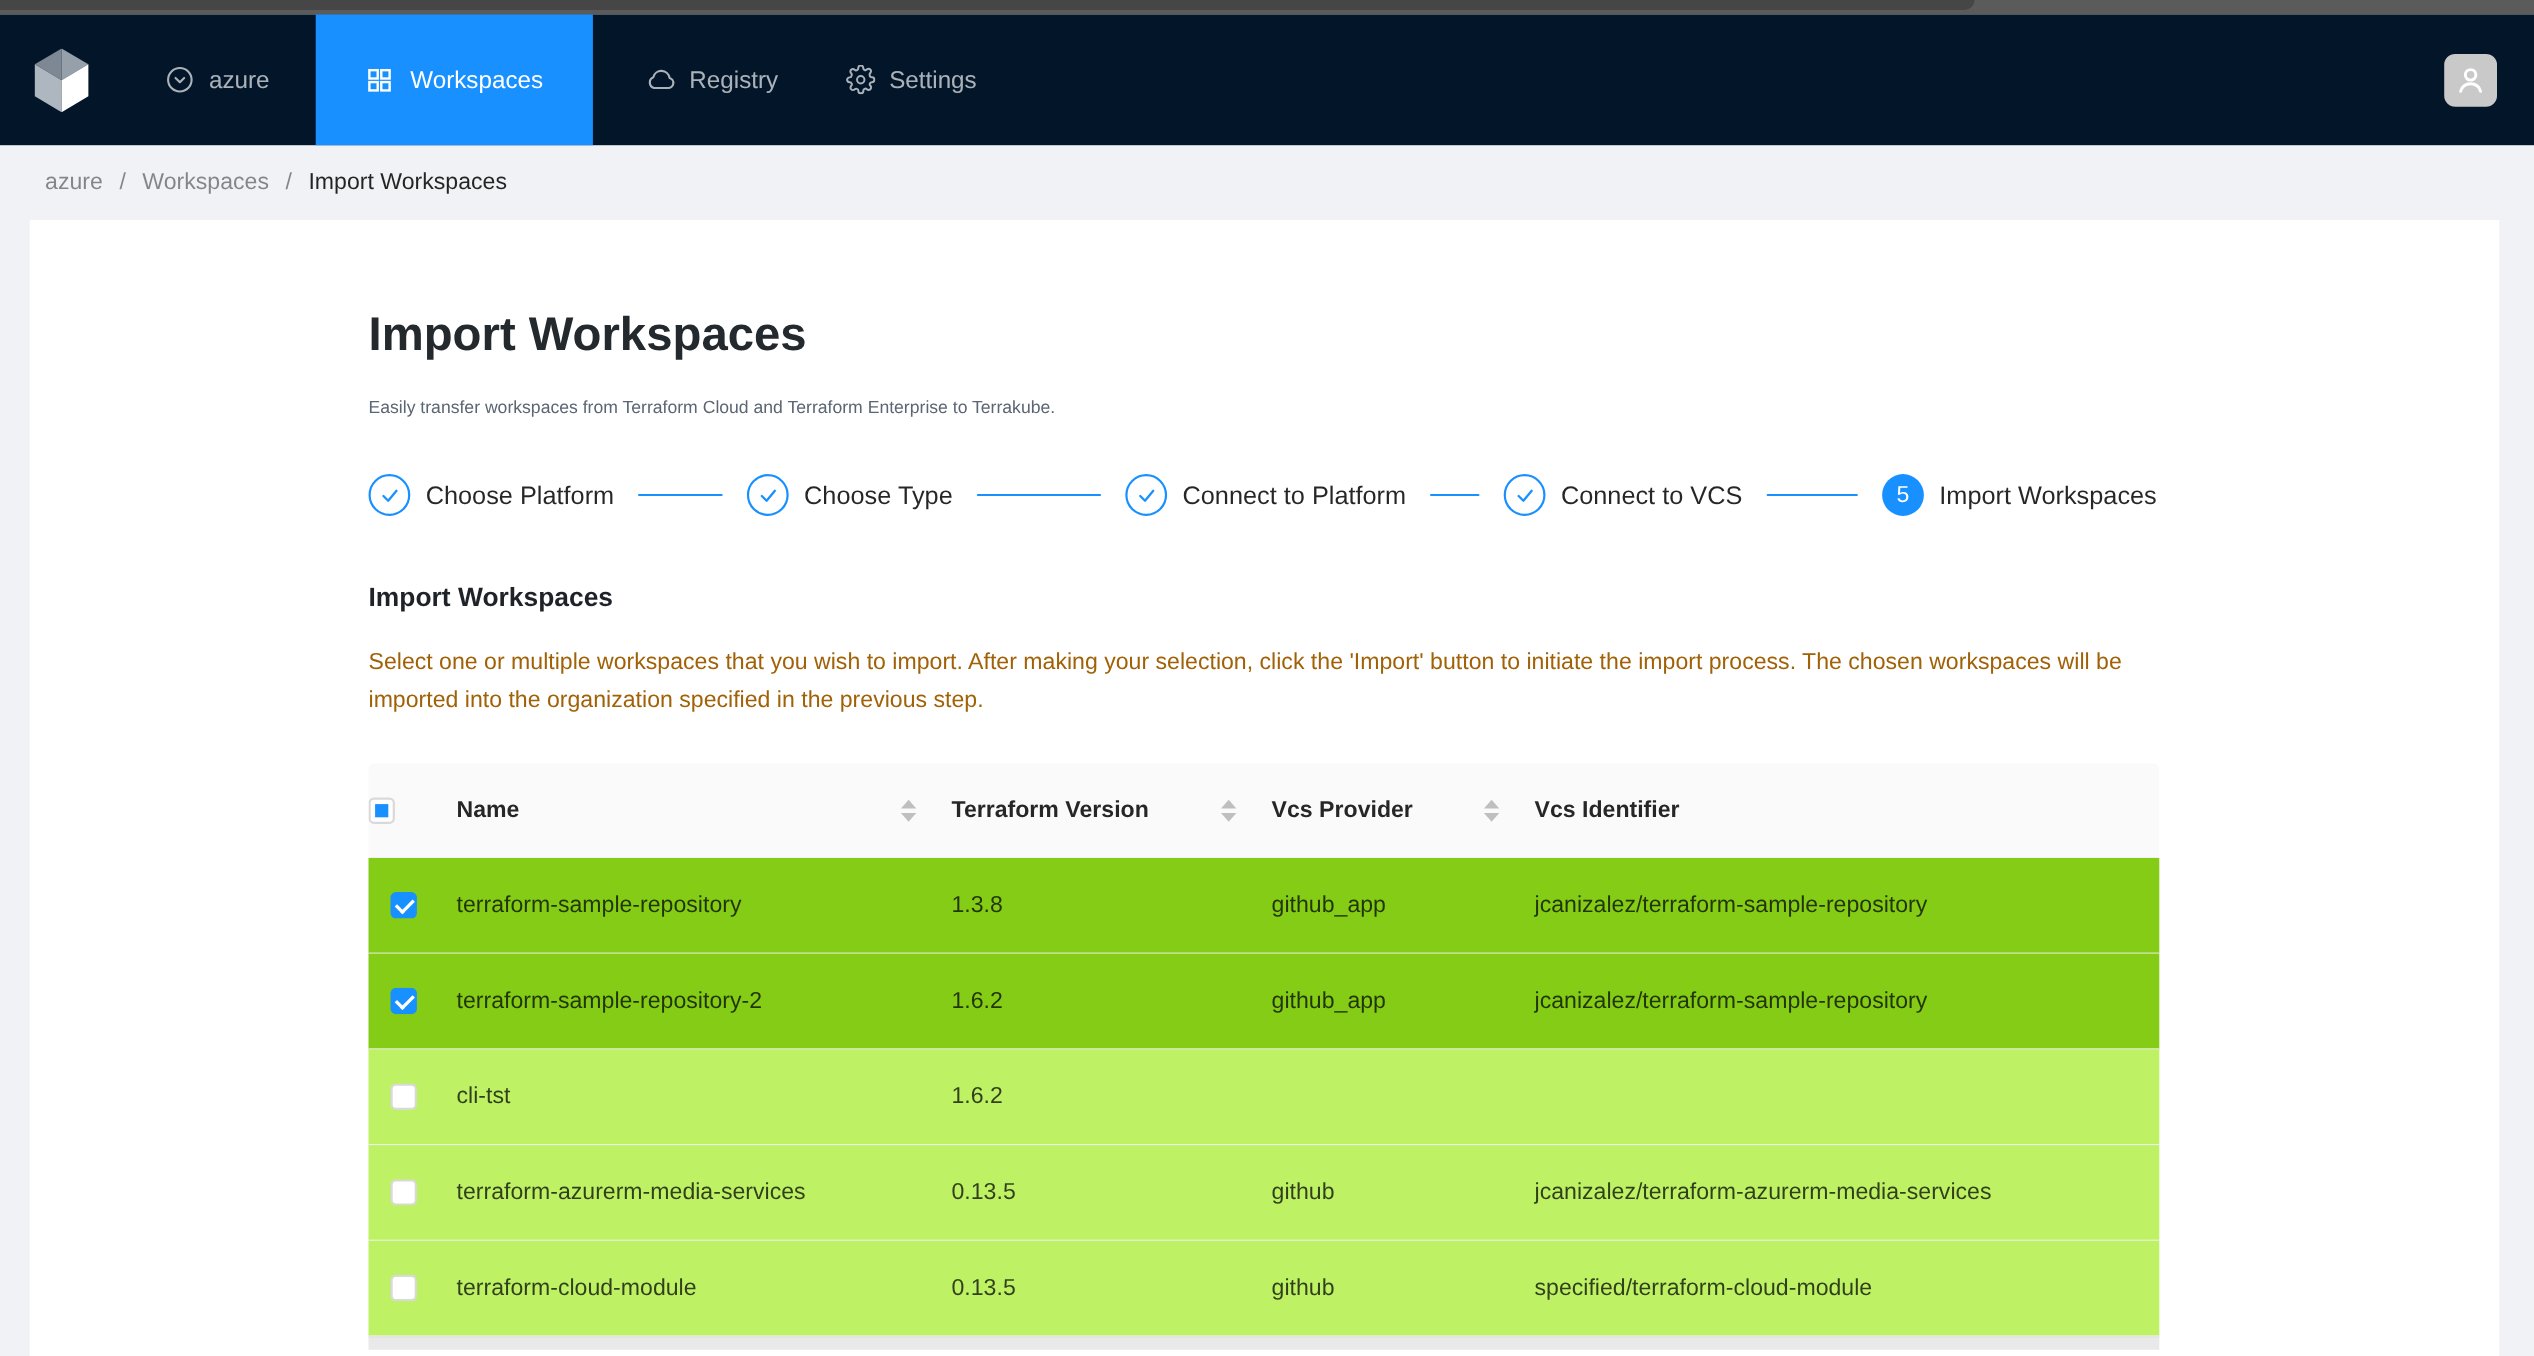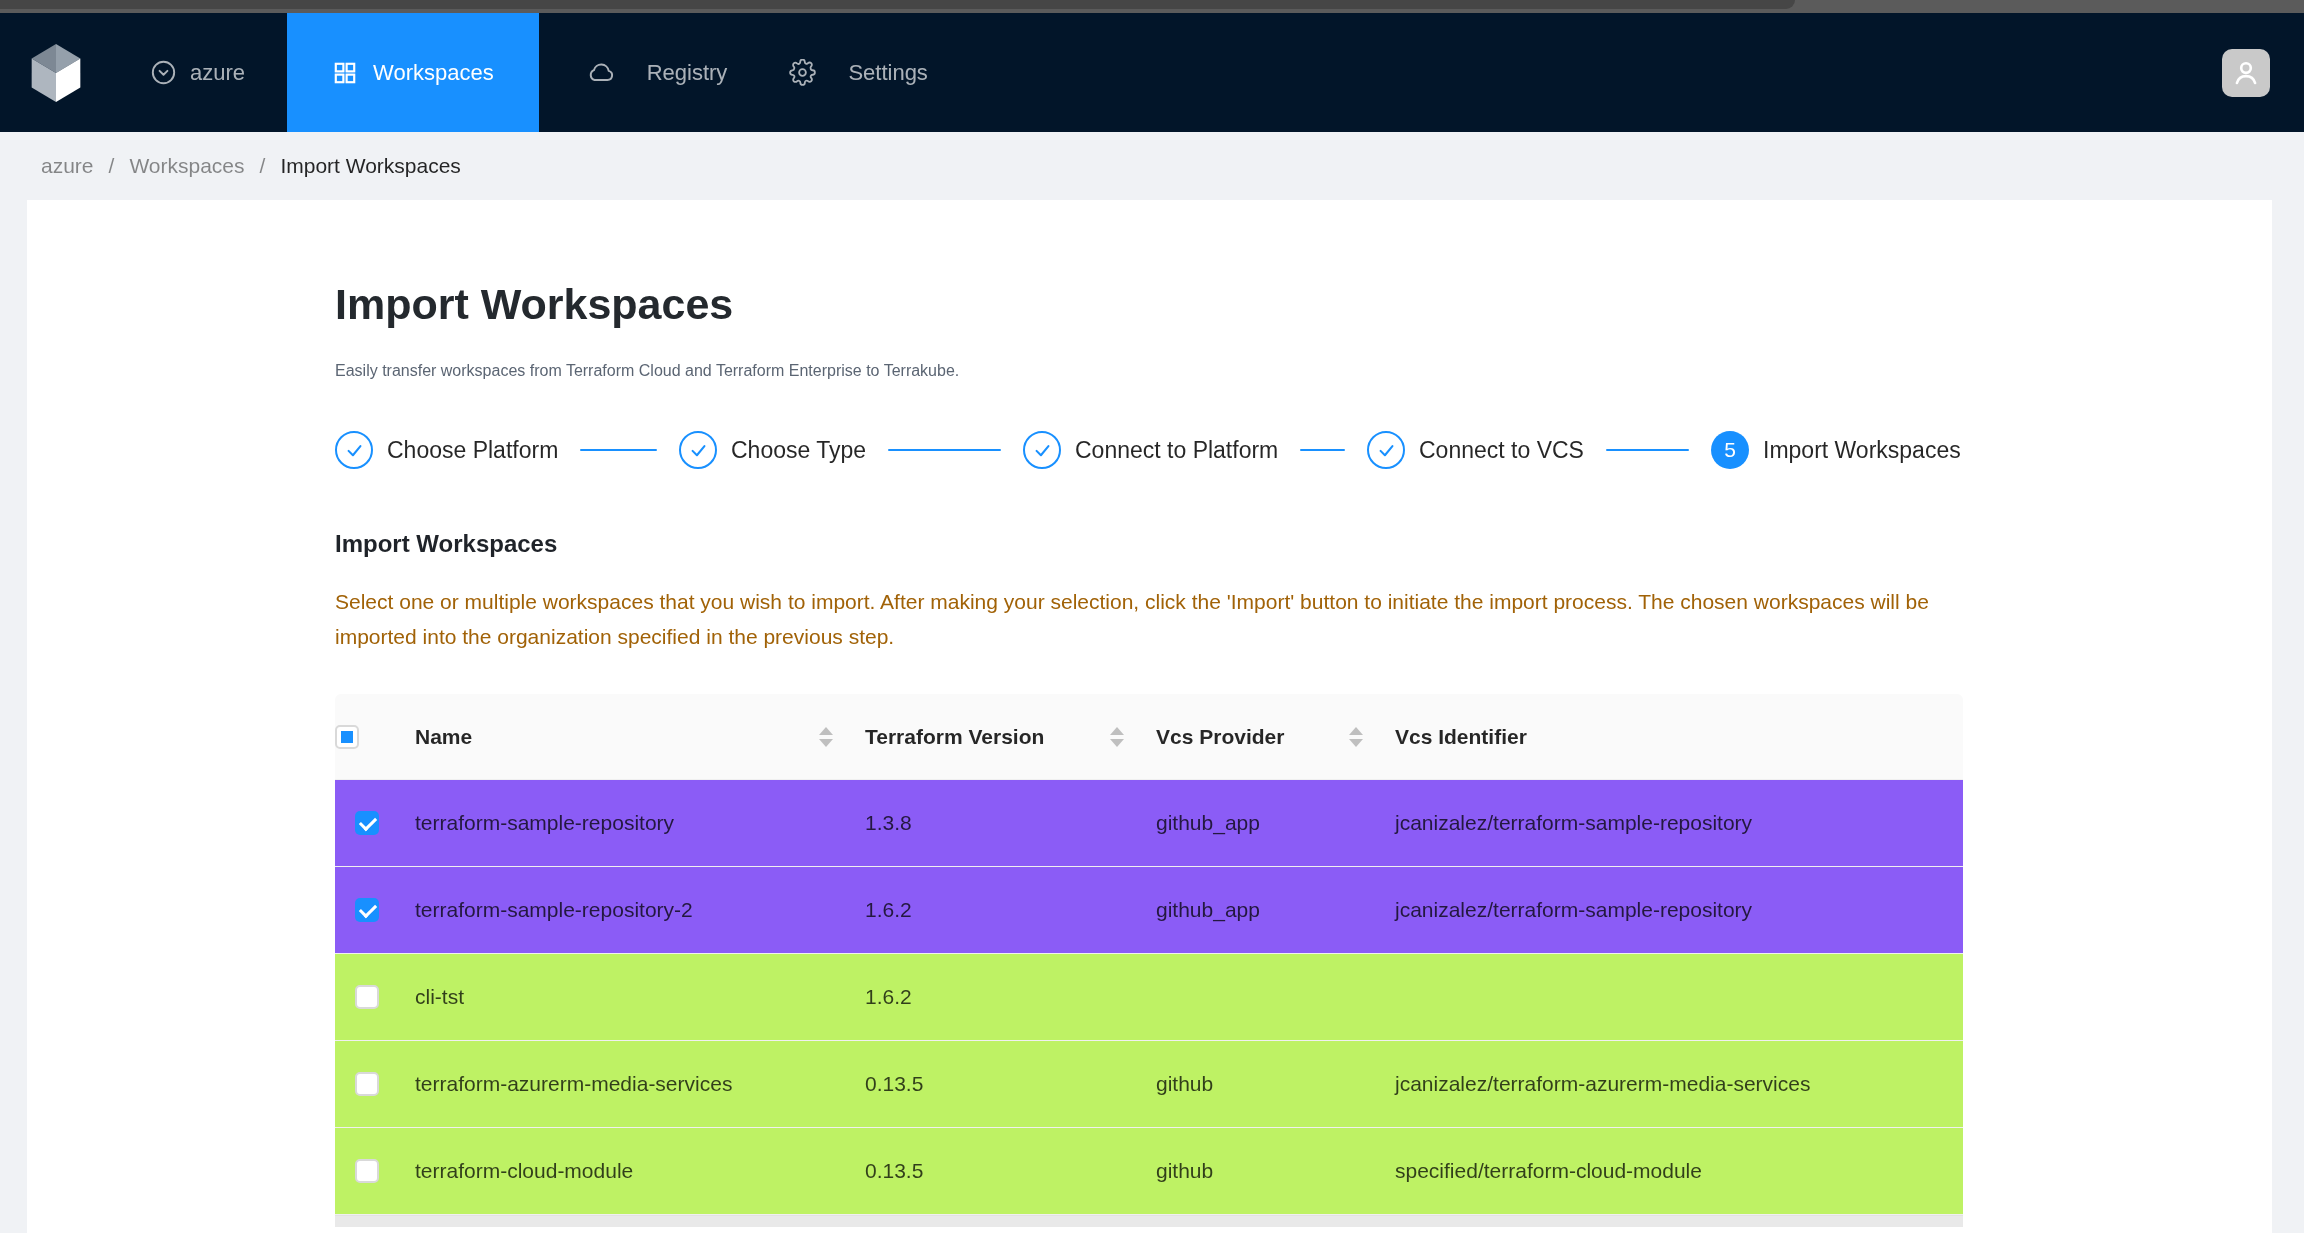--- a/index.html
+++ b/index.html
@@ -9,21 +9,21 @@
   
   .chrome{position:relative;height:13px;background:#5b5b5b;}
   .chrome .tab{position:absolute;left:0;top:0;width:1795px;height:9px;background:#464646;border-radius:0 0 10px 0;}
 
   
   .navbar{height:119px;background:#021529;display:flex;align-items:center;color:rgba(255,255,255,0.67);}
   .logo{margin-left:30px;width:52px;height:58px;display:block;flex:none;cursor:pointer;}
   .nav-org{display:flex;align-items:center;gap:13px;margin-left:58px;padding:0 10px;height:100%;font-size:22px;cursor:pointer;}
   .nav-tab{display:flex;align-items:center;gap:15px;height:100%;padding:0 45px;font-size:22px;cursor:pointer;}
   .nav-tab.active{background:#1890ff;color:#ffffff;margin-left:32px;}
-  .nav-item{display:flex;align-items:center;gap:32px;font-size:22px;height:100%;padding:0 10px;cursor:pointer;}
+  .nav-item{display:flex;align-items:center;gap:12px;font-size:22px;height:100%;padding:0 10px;cursor:pointer;}
   .nav-item.registry{margin-left:38px;}
   .nav-item.settings{margin-left:42px;}
   .nav-spacer{flex:1;}
   .avatar{width:48px;height:48px;border-radius:10px;background:#c9c9c9;margin-right:34px;display:flex;align-items:center;justify-content:center;cursor:pointer;}
 
   
   .breadcrumb{height:68px;display:flex;align-items:center;padding-left:41px;font-size:21px;color:rgba(0,0,0,0.45);}
   .breadcrumb .crumb{cursor:pointer;}
   .breadcrumb .sep{margin:0 15px;}
   .breadcrumb .current{color:rgba(0,0,0,0.85);}
@@ -45,21 +45,21 @@
   .step-label{margin-left:14px;font-size:23px;color:rgba(0,0,0,0.85);white-space:nowrap;}
   .step-line{flex:1;height:2.5px;background:#1890ff;border-radius:2px;margin:0 22px;min-width:20px;}
   .step:last-child .step-line{display:none;}
 
   .section-title{margin-top:58px;font-size:24px;font-weight:600;line-height:33px;color:#1f2329;}
   .section-desc{margin-top:24px;font-size:21px;line-height:35px;color:#a16207;width:1628px;}
 
   
   .table{margin-top:40px;width:1628px;font-size:21px;}
   .tr{display:flex;align-items:center;height:87px;border-bottom:1px solid #f0f0f0;background:#bef264;}
-  .tr.st-true{background:#8b5cf6;}
+  .tr.st-true{background:#84cc16;}
   .thead{display:flex;align-items:center;height:86px;background:#fafafa;border-bottom:1px solid #f0f0f0;border-radius:6px 6px 0 0;}
   .th,.td{padding:0 16px;overflow:hidden;white-space:nowrap;}
   .c-cb{width:64px;flex:none;display:flex;justify-content:center;padding:0;}
   .c-name{width:450px;flex:none;}
   .c-ver{width:291px;flex:none;}
   .c-prov{width:239px;flex:none;}
   .c-id{width:584px;flex:none;}
   .th{display:flex;align-items:center;justify-content:space-between;position:relative;height:100%;
       font-weight:600;color:rgba(0,0,0,0.85);cursor:pointer;gap:34px;}
   .th.c-cb{cursor:default;}

